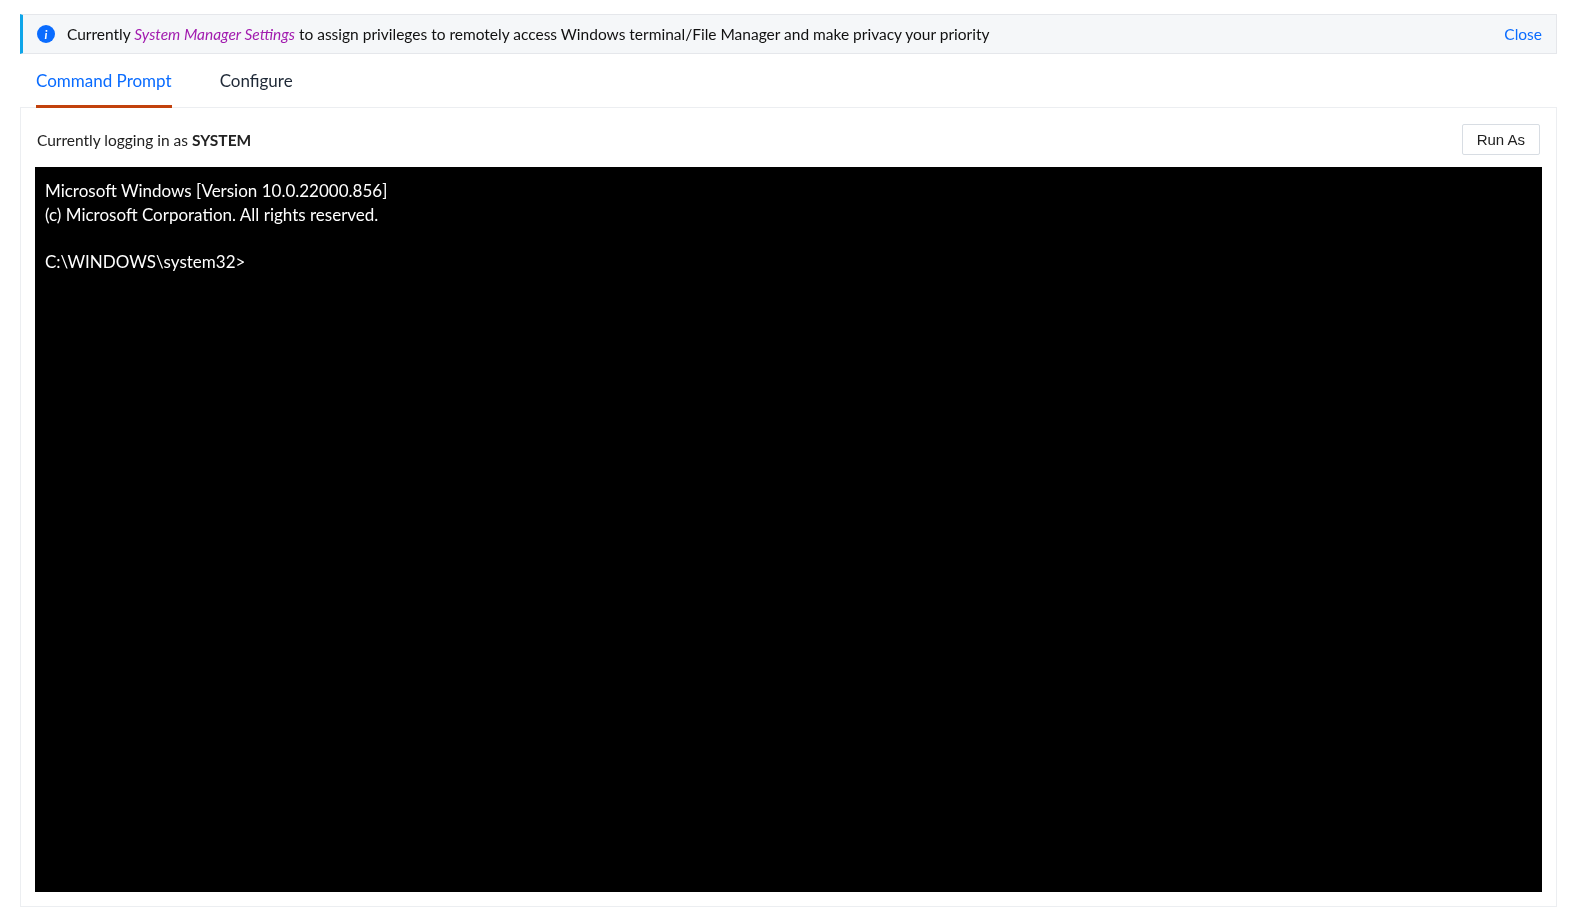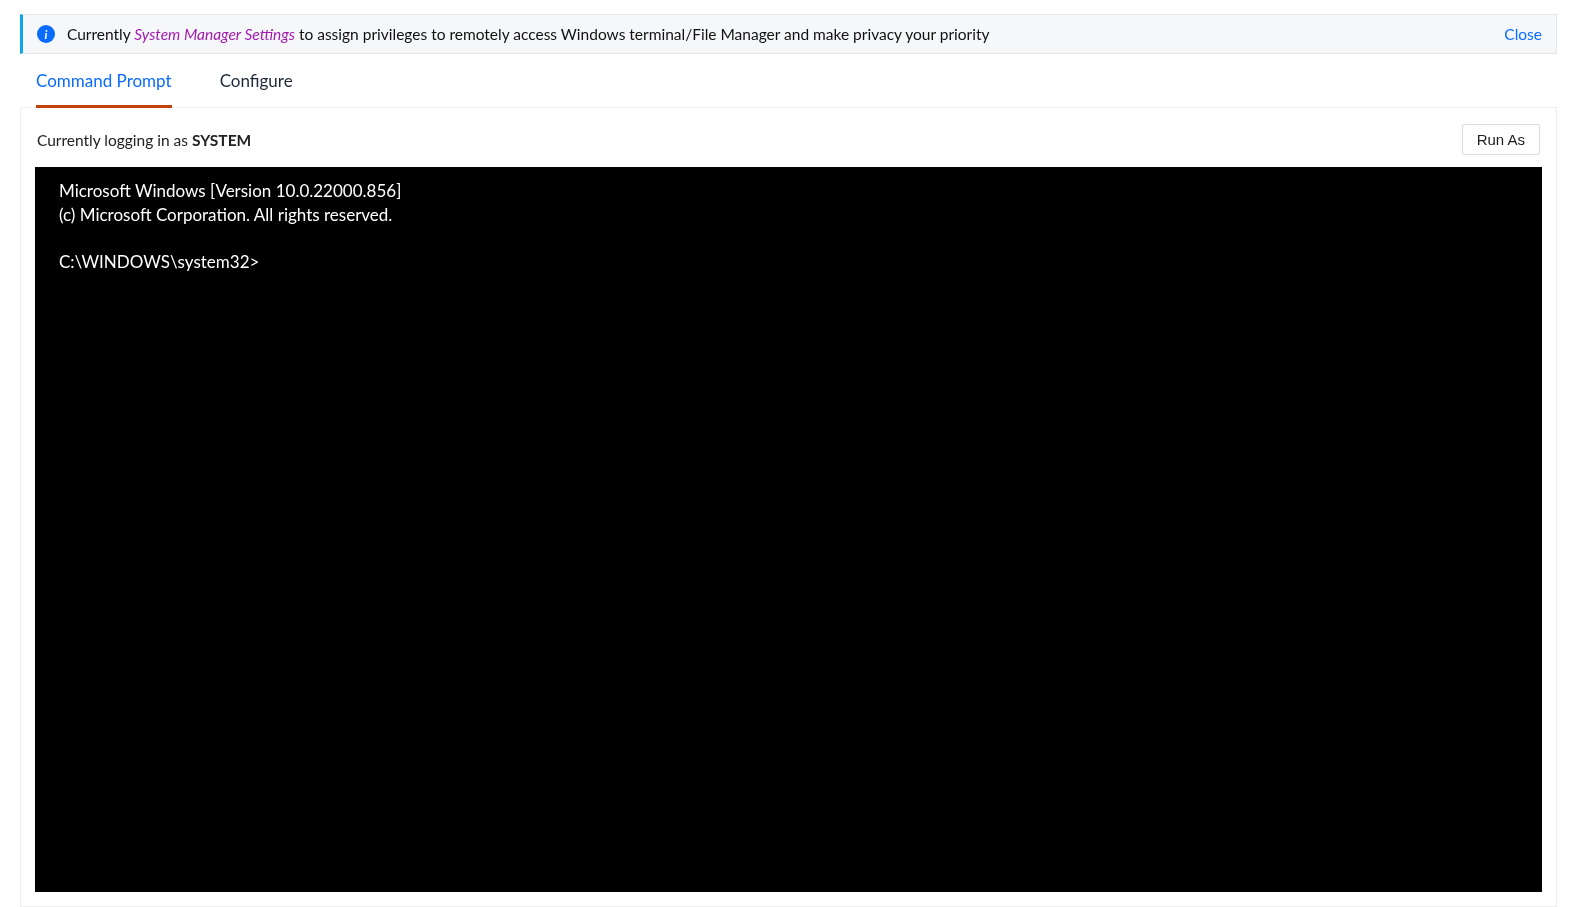--- a/index.html
+++ b/index.html
@@ -93,21 +93,21 @@
     font-size: 15px;
     border-radius: 2px;
     cursor: pointer;
   }
   .terminal {
     background: #000;
     color: #fff;
     font-family: "Segoe UI", "Lato", Arial, sans-serif;
     font-size: 17px;
     line-height: 1.4;
-    padding: 12px 24px;
+    padding: 12px 10px;
     white-space: pre-wrap;
     flex: 1;
     min-height: 0;
     overflow: hidden;
   }
   
   .footer {
     text-align: center;
     color: #4b5563;
     font-size: 14.5px;

